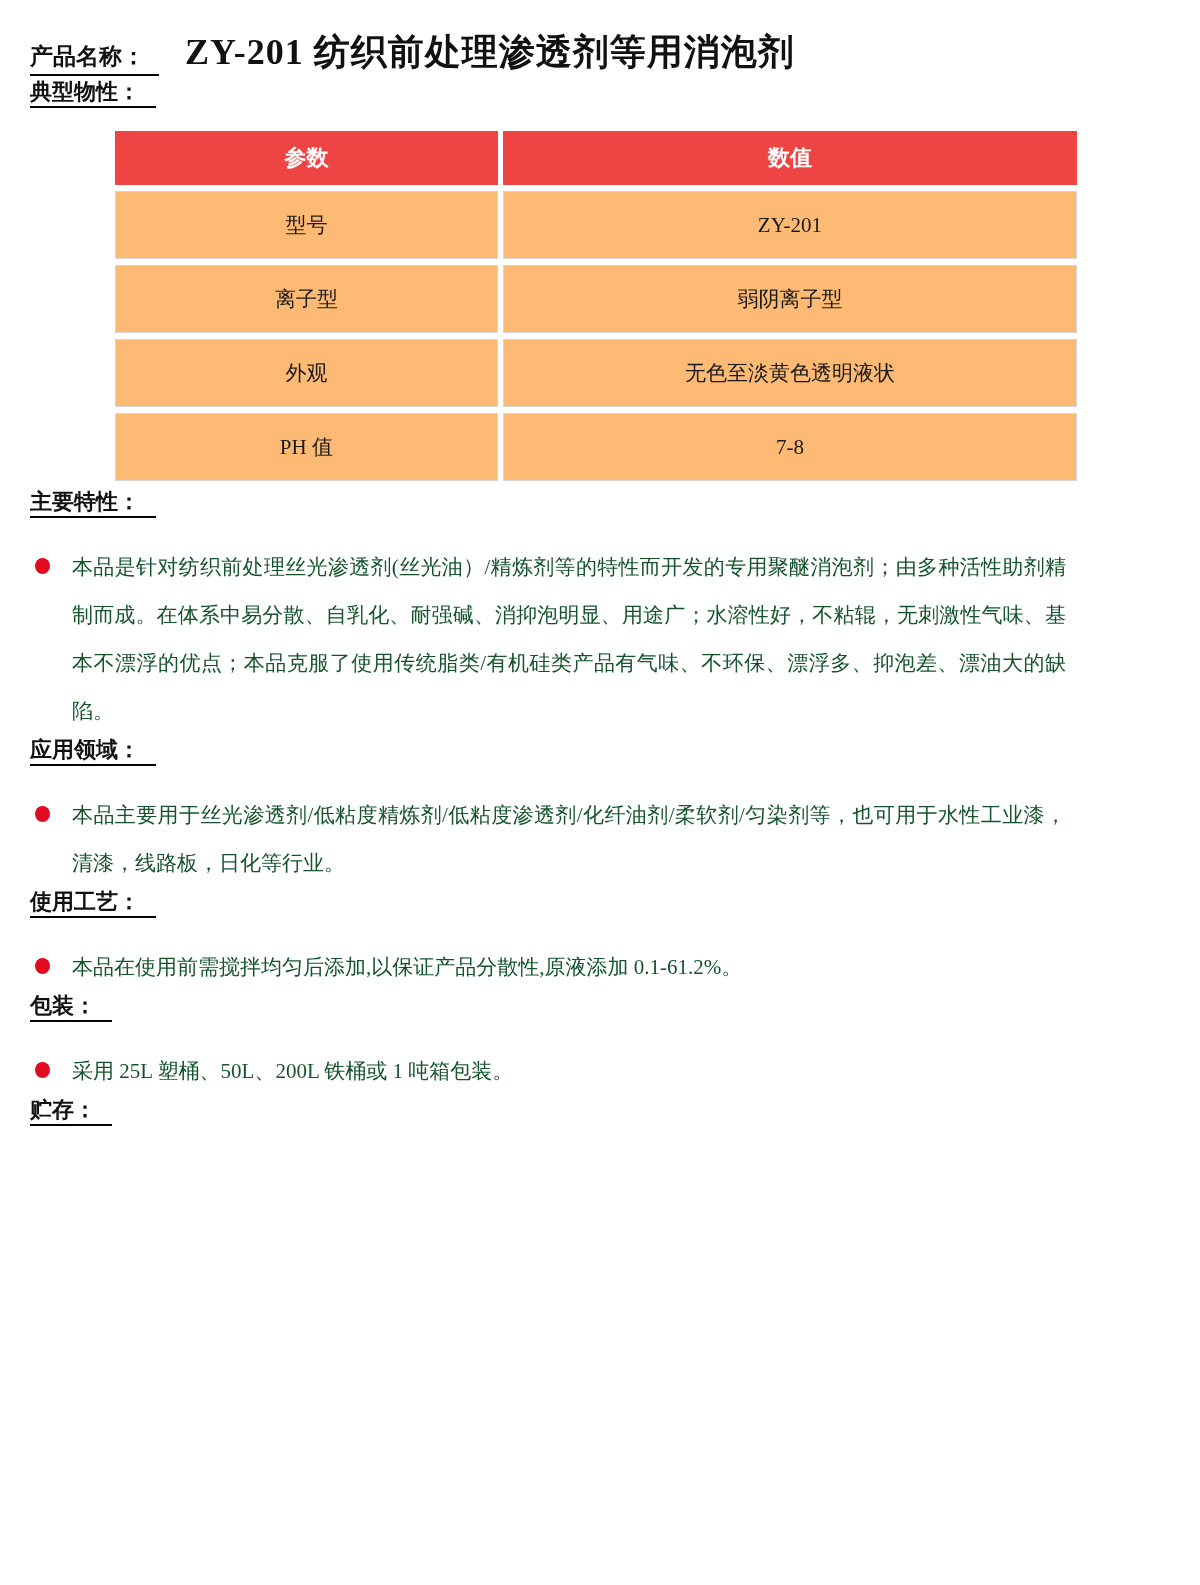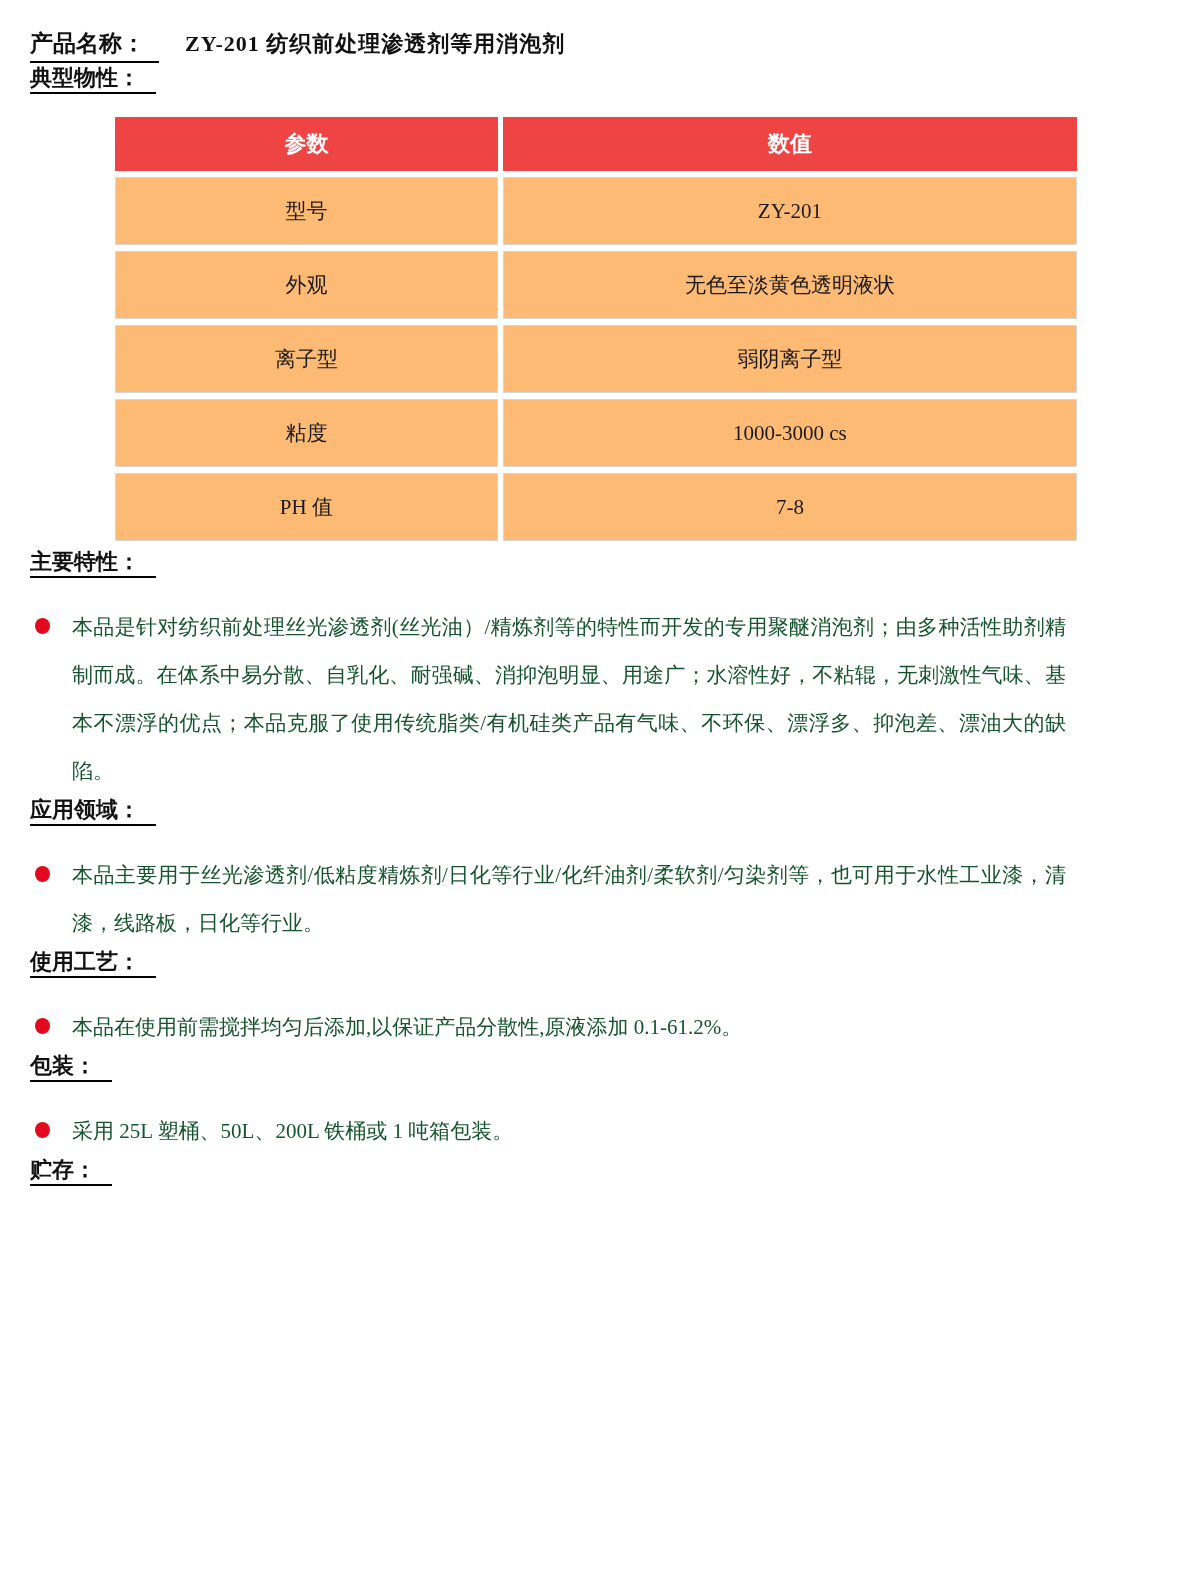--- a/index.html
+++ b/index.html
@@ -12,21 +12,21 @@
     font-family: "Liberation Serif", "DejaVu Serif", serif;
     color: #111111;
     background: #ffffff;
   }
   
   .title-row { display: flex; align-items: baseline; margin-top: 4px; }
   .product-label {
     font-size: 23px; font-weight: 700; white-space: nowrap;
     border-bottom: 2px solid #000; padding-right: 14px; padding-bottom: 2px;
   }
-  .product-title { font-size: 22px; font-weight: 700; margin-left: 26px; letter-spacing: 1px; text-align: right; }
+  .product-title { font-size: 36px; font-weight: 700; margin-left: 26px; letter-spacing: 1px; text-align: right; }
 
   
   .sec-heading { font-size: 22px; font-weight: 700; }
   .sec-heading .u { border-bottom: 2px solid #000; padding-right: 16px; padding-bottom: 2px; }
 
   
   table.props {
     border-collapse: separate; border-spacing: 5px 6px;
     margin: 18px 0 0 80px; width: 972px; table-layout: fixed;
   }
@@ -74,30 +74,26 @@
         <th>参数</th>
         <th>数值</th>
       </tr>
     </thead>
     <tbody>
       <tr>
         <td>型号</td>
         <td>ZY-201</td>
       </tr>
       <tr>
-        <td>外观</td>
-        <td>无色至淡黄色透明液状</td>
-      </tr>
-      <tr>
         <td>离子型</td>
         <td>弱阴离子型</td>
       </tr>
       <tr>
-        <td>粘度</td>
-        <td>1000-3000 cs</td>
+        <td>外观</td>
+        <td>无色至淡黄色透明液状</td>
       </tr>
       <tr>
         <td>PH 值</td>
         <td>7-8</td>
       </tr>
     </tbody>
   </table>
 
   <div class="sec-heading">
     <span class="u">主要特性：</span>
@@ -105,21 +101,21 @@
   <div class="bullet">
     <span class="dot"></span>
     <p class="bullet-text">本品是针对纺织前处理丝光渗透剂(丝光油）/精炼剂等的特性而开发的专用聚醚消泡剂；由多种活性助剂精制而成。在体系中易分散、自乳化、耐强碱、消抑泡明显、用途广；水溶性好，不粘辊，无刺激性气味、基本不漂浮的优点；本品克服了使用传统脂类/有机硅类产品有气味、不环保、漂浮多、抑泡差、漂油大的缺陷。</p>
   </div>
 
   <div class="sec-heading">
     <span class="u">应用领域：</span>
   </div>
   <div class="bullet">
     <span class="dot"></span>
-    <p class="bullet-text">本品主要用于丝光渗透剂/低粘度精炼剂/日化等行业/化纤油剂/柔软剂/匀染剂等，也可用于水性工业漆，清漆，线路板，日化等行业。</p>
+    <p class="bullet-text">本品主要用于丝光渗透剂/低粘度精炼剂/低粘度渗透剂/化纤油剂/柔软剂/匀染剂等，也可用于水性工业漆，清漆，线路板，日化等行业。</p>
   </div>
 
   <div class="sec-heading">
     <span class="u">使用工艺：</span>
   </div>
   <div class="bullet">
     <span class="dot"></span>
     <p class="bullet-text">本品在使用前需搅拌均匀后添加,以保证产品分散性,原液添加 0.1-61.2%。</p>
   </div>
 

